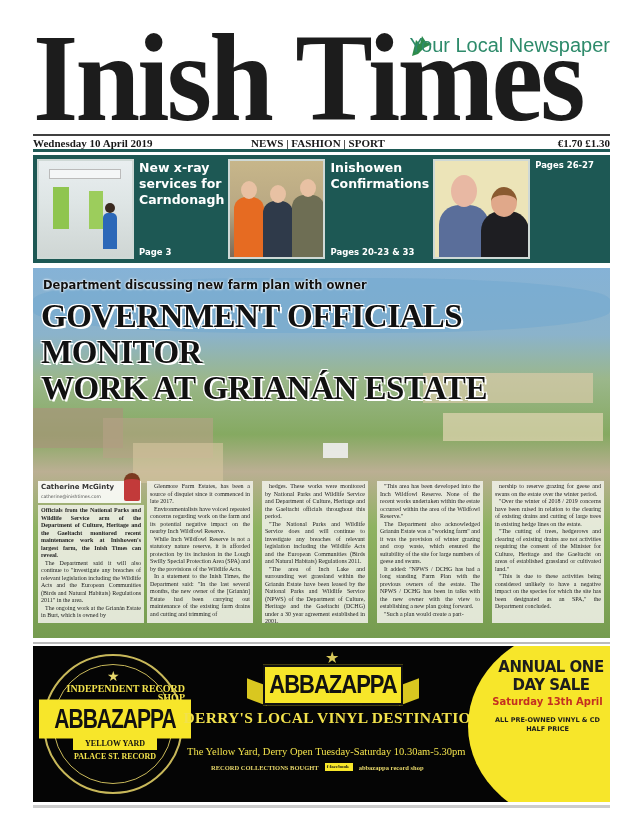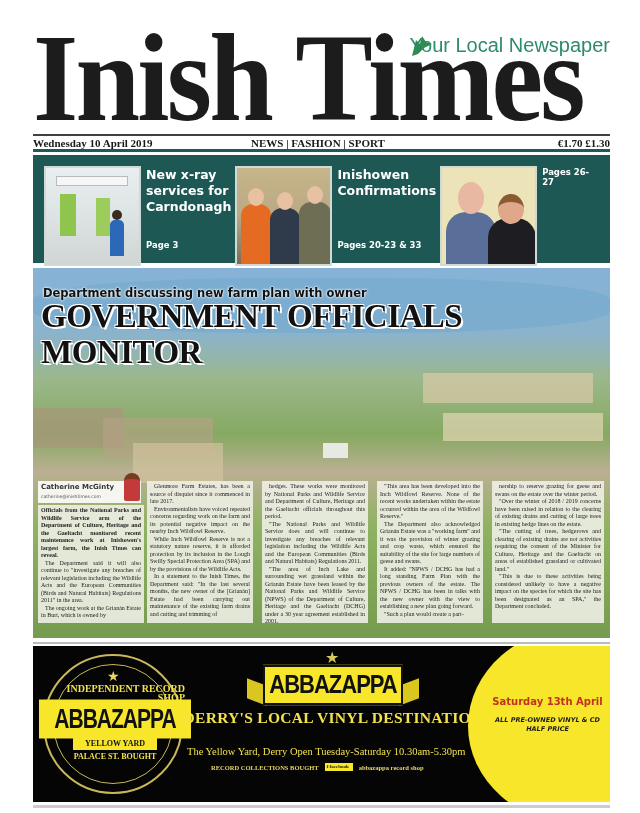--- a/index.html
+++ b/index.html
@@ -8,21 +8,21 @@
   
   .masthead { position: absolute; left: 33px; top: 30px; width: 577px; height: 106px; }
   .mast-title { position: absolute; left: 0; top: -14px; font-family: "Liberation Serif", serif; font-weight: bold; font-size: 125px; letter-spacing: -3px; color: #1c1c1c; transform: scaleX(0.93); transform-origin: left top; line-height: 1; white-space: nowrap; }
   .tagline { position: absolute; right: 0; top: 4px; font-family: "Liberation Sans", sans-serif; font-size: 20px; color: #2e8b6b; white-space: nowrap; }
   .tag-icon { position: absolute; left: 377px; top: 2px; width: 24px; height: 26px; }
 
   .dateline { position: absolute; left: 33px; top: 134px; width: 577px; height: 18px; border-top: 2px solid #404040; border-bottom: 3px solid #1f5a56; display: flex; align-items: center; justify-content: space-between; font-family: "Liberation Serif", serif; font-weight: bold; font-size: 11px; }
   .dateline .sections { position: absolute; left: 218px; }
 
   
-  .teasers { position: absolute; left: 33px; top: 155px; width: 577px; height: 108px; background: #1d5854; display: flex; padding: 11px; gap: 4px; }
+  .teasers { position: absolute; left: 33px; top: 155px; width: 577px; height: 108px; background: #1d5854; display: flex; padding: 4px; gap: 4px; }
   .teaser { display: flex; flex: 1; gap: 5px; }
   .teaser-img { width: 97px; height: 100px; border: 2px solid #cfd9d6; flex-shrink: 0; position: relative; overflow: hidden; }
   .teaser-text { display: flex; flex-direction: column; justify-content: space-between; color: #fff; font-family: "DejaVu Sans", sans-serif; padding: 1px 0 2px 0; }
   .teaser-title { font-weight: bold; font-size: 12.5px; line-height: 16px; }
   .teaser-page { font-weight: bold; font-size: 8.5px; }
 
   .img-xray { background: linear-gradient(180deg,#e9eef0 0%,#dfe6e6 40%,#cfd6d4 100%); }
   .img-xray .panel { position:absolute; left:14px; top:26px; width:16px; height:42px; background:#8fc54f; }
   .img-xray .panel2 { position:absolute; left:50px; top:30px; width:14px; height:38px; background:#9ccd5c; }
   .img-xray .arm { position:absolute; left:10px; top:8px; width:72px; height:10px; background:#f4f6f7; border:1px solid #bbb; }
@@ -39,21 +39,21 @@
   .img-grace .man { position:absolute; left:4px; top:44px; width:50px; height:56px; background:#5a6e9a; border-radius:20px 20px 0 0; }
   .img-grace .manh { position:absolute; left:16px; top:14px; width:26px; height:32px; background:#e8b8a3; border-radius:50%; }
   .img-grace .woman { position:absolute; left:46px; top:50px; width:48px; height:50px; background:#1e1e22; border-radius:20px 20px 0 0; }
   .img-grace .womanh { position:absolute; left:56px; top:26px; width:26px; height:30px; background:#e0a88a; border-radius:50%; border-top:8px solid #8a5a30; }
 
   
   .story { position: absolute; left: 33px; top: 268px; width: 577px; height: 370px; overflow: hidden;
     background:
       linear-gradient(180deg, rgba(120,170,210,0.9) 0%, rgba(110,160,190,0.8) 18%, rgba(130,165,110,0.8) 30%, rgba(120,160,80,0.9) 45%, rgba(170,155,120,0.8) 55%, rgba(130,170,80,0.9) 70%, rgba(110,150,70,0.95) 100%); }
   .field { position:absolute; }
-  .kicker { position: absolute; left: 10px; top: 10px; font-family: "DejaVu Sans", sans-serif; font-weight: bold; font-size: 11.5px; color: #111; text-shadow: 0 0 3px #fff, 0 0 2px #fff; margin-top: 8px; }
+  .kicker { position: absolute; left: 10px; top: 10px; font-family: "DejaVu Sans", sans-serif; font-weight: bold; font-size: 11.5px; color: #111; text-shadow: 0 0 3px #fff, 0 0 2px #fff; }
   .headline { position: absolute; left: 8px; top: 30px; font-family: "Liberation Serif", serif; font-weight: bold; font-size: 33px; line-height: 36px; color: #111; text-shadow: 2px 2px 0 #fff, -1px -1px 0 #fff, 1px -1px 0 #fff, -1px 1px 0 #fff; letter-spacing: -0.5px; }
 
   .byline-box { position: absolute; left: 5px; top: 213px; width: 103px; height: 22px; background: rgba(255,255,255,0.88); }
   .byline-name { position:absolute; left:3px; top:2px; font-family:"DejaVu Sans",sans-serif; font-weight:bold; font-size:7px; color:#333; }
   .byline-email { position:absolute; left:3px; top:13px; font-family:"DejaVu Sans",sans-serif; font-size:4.5px; color:#555; }
   .byline-photo { position:absolute; left:86px; top:-8px; width:16px; height:28px; background:#c23a3a; border-radius:8px 8px 2px 2px; border-top:6px solid #7a3a20; }
 
   .col { position: absolute; top: 237px; width: 106px; background: rgba(240,240,232,0.88); padding: 2px 3px; font-size: 6px; line-height: 7.5px; text-align: justify; color: #222; }
   .col p { text-indent: 4px; }
   .col .lead { font-weight: bold; text-indent: 0; }
@@ -83,21 +83,21 @@
   .ad-dest { position:absolute; left:0; width:300px; top:63px; text-align:center; color:#f2e24c; font-family:"Liberation Serif",serif; font-weight:bold; font-size:15.5px; letter-spacing:0.3px; white-space:nowrap; }
   .ad-pills { position:absolute; left:0; width:310px; top:84px; display:flex; gap:4px; }
   .ad-pill { background:#f7e62a; color:#111; font-family:"Liberation Serif",serif; font-weight:bold; font-size:8px; padding:1px 3px; white-space:nowrap; }
   .ad-hours { position:absolute; left:4px; top:100px; color:#f2e24c; font-family:"Liberation Serif",serif; font-size:10.5px; white-space:nowrap; }
   .ad-bought { position:absolute; left:28px; top:117px; color:#e6d66a; font-family:"Liberation Serif",serif; font-weight:bold; font-size:6.5px; white-space:nowrap; display:flex; align-items:center; gap:6px; }
   .fb-icon { display:inline-block; width:28px; height:8px; background:#f7e62a; color:#111; font-size:5px; line-height:8px; padding-left:2px; }
 
   .ad-sale { position:absolute; left:435px; top:-20px; width:230px; height:200px; background:#f7e62a; border-radius:50% 0 0 50%; }
   .sale-title { position:absolute; left:458px; top:12px; width:120px; text-align:center; color:#1d1d1d; font-family:"DejaVu Sans",sans-serif; font-weight:bold; font-size:15px; line-height:18px; letter-spacing:-0.5px; }
   .sale-date { position:absolute; left:452px; top:50px; width:125px; text-align:center; color:#c43020; font-family:"DejaVu Sans",sans-serif; font-weight:bold; font-size:10px; white-space:nowrap; }
-  .sale-note { position:absolute; left:452px; top:70px; width:125px; text-align:center; color:#1d1d1d; font-family:"DejaVu Sans",sans-serif; font-weight:bold; font-style:italic; font-size:6.5px; line-height:9px; }
+  .sale-note { position:absolute; left:452px; top:70px; width:125px; text-align:center; color:#1d1d1d; font-family:"DejaVu Sans",sans-serif; font-weight:bold; font-size:6.5px; line-height:9px; }
 
   .bottom-rule { position:absolute; left:33px; top:805px; width:577px; height:3px; background:#ccc; }
 </style>
 </head>
 <body>
 
 <header class="masthead">
   <div class="mast-title">Inish Times</div>
   <svg class="tag-icon" viewBox="0 0 24 26">
     <path d="M2 24 L6 8 L10 12 L12 4 L16 10 L22 12 L14 16 L8 22 Z" fill="#2e8b4b"></path>
@@ -157,20 +157,21 @@
   <div class="field" style="left:70px;top:150px;width:110px;height:40px;background:#b7a187;opacity:.6"></div>
   <div class="field" style="left:390px;top:105px;width:170px;height:30px;background:#d8cba8;opacity:.7"></div>
   <div class="field" style="left:410px;top:145px;width:160px;height:28px;background:#e2d5b4;opacity:.7"></div>
   <div class="field" style="left:100px;top:175px;width:90px;height:40px;background:#d7c7a0;opacity:.6"></div>
   <div class="field" style="left:290px;top:175px;width:25px;height:15px;background:#f0f0f0;opacity:.9"></div>
   <div class="field" style="left:0;top:10px;width:577px;height:55px;background:#6fa7cf;opacity:.5;border-radius:40%"></div>
 
   <div class="kicker">Department discussing new farm plan with owner</div>
   <h1 class="headline">
     <span>GOVERNMENT OFFICIALS MONITOR</span><br>
+    <span>WORK AT GRIANÁN ESTATE</span>
   </h1>
 
   <div class="byline-box">
     <div class="byline-name">Catherine McGinty</div>
     <div class="byline-email">catherine@inishtimes.com</div>
     <div class="byline-photo"></div>
   </div>
 
   <div class="col col1">
     <p class="lead">Officials from the National Parks and Wildlife Service arm of the Department of Culture, Heritage and the Gaeltacht monitored recent maintenance work at Inishowen's largest farm, the Inish Times can reveal.</p>
@@ -204,35 +205,36 @@
 
 <div class="divider"></div>
 
 <aside class="ad">
   <div class="ad-badge">
     <div class="ad-badge-inner"></div>
     <span class="badge-star">★</span>
     <div class="badge-ind">INDEPENDENT RECORD SHOP</div>
     <div class="badge-banner">ABBAZAPPA</div>
     <div class="badge-yellow">YELLOW YARD</div>
-    <div class="badge-palace">PALACE ST. BOUGHT</div>
+    <div class="badge-palace">PALACE ST. RECORD</div>
   </div>
 
   <div class="ad-center">
     <span class="ad-star">★</span>
     <div class="ad-ribbonL"></div>
       <div class="ad-ribbonR"></div>
     <div class="ad-logo">ABBAZAPPA</div>
     <div class="ad-dest">DERRY'S LOCAL VINYL DESTINATION</div>
     <div class="ad-hours">The Yellow Yard, Derry   Open Tuesday-Saturday 10.30am-5.30pm</div>
     <div class="ad-bought">
       <span>RECORD COLLECTIONS BOUGHT</span>
       <span class="fb-icon">f facebook</span>
       <span>abbazappa record shop</span>
     </div>
   </div>
 
   <div class="ad-sale"></div>
+  <div class="sale-title">ANNUAL ONE DAY SALE</div>
   <div class="sale-date">Saturday 13th April</div>
   <div class="sale-note">ALL PRE-OWNED VINYL &amp; CD HALF PRICE</div>
 </aside>
 
 <div class="bottom-rule"></div>
 
 </body></html>

